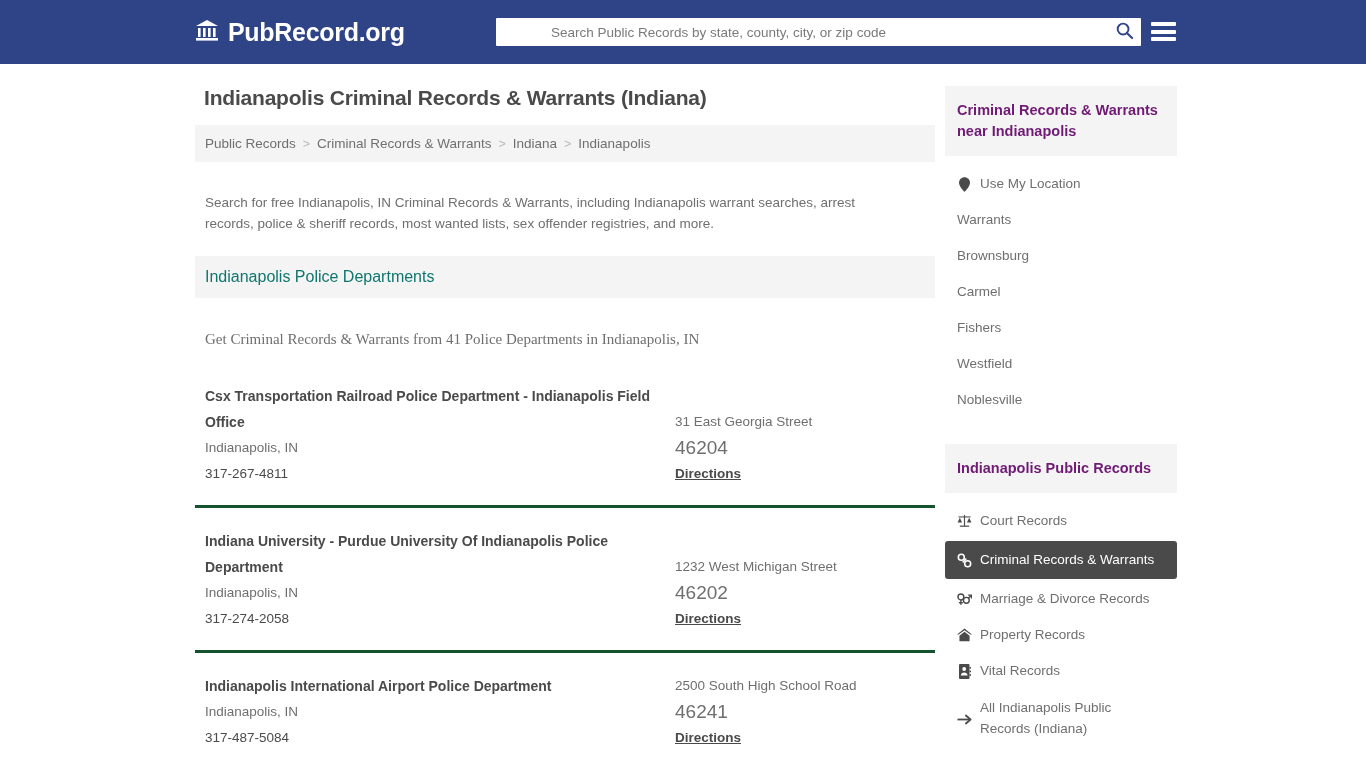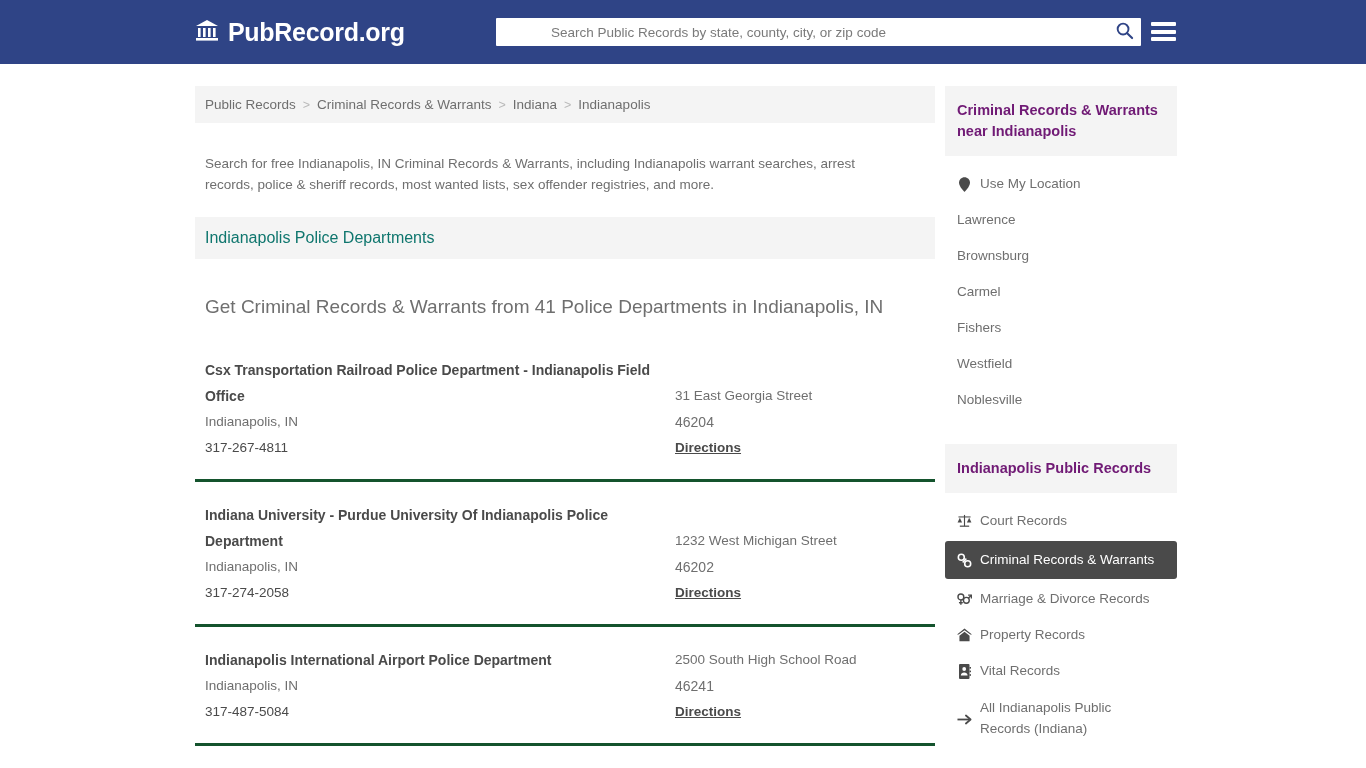--- a/index.html
+++ b/index.html
@@ -135,23 +135,24 @@
   .section-head {
     background: #f4f4f4;
     margin-top: 22px;
     padding: 12px 10px;
     font-size: 16px;
     font-weight: normal;
     color: #0f766e;
   }
 
   .section-sub {
-    font-size: 19px;
+    font-size: 15px;
     color: #6f6f6f;
     padding: 18px 10px 0 10px;
+    font-family: Liberation Serif, serif;
   }
 
   
   .listing {
     display: flex;
     padding: 20px 10px 18px 10px;
     border-bottom: 3px solid #14532d;
   }
   .listing-left { width: 470px; flex: 0 0 470px; }
   .listing-right { flex: 1; padding-top: 26px; }
@@ -172,21 +173,21 @@
     font-size: 13.5px;
     color: #4a4a4a;
     line-height: 26px;
   }
   .listing-address {
     font-size: 13.5px;
     color: #6f6f6f;
     line-height: 26px;
   }
   .listing-zip {
-    font-size: 14px;
+    font-size: 19px;
     color: #6f6f6f;
     line-height: 26px;
   }
   .directions-link {
     font-size: 13.5px;
     color: #4a4a4a;
     line-height: 26px;
     text-decoration: underline;
     display: inline-block;
     font-weight: bold;
@@ -269,20 +270,21 @@
     <span></span>
     <span></span>
   </div>
 </div>
 
 <div class="page">
   <div class="wrap">
 
     <div class="main-col">
 
+      <h1 class="page-title">Indianapolis Criminal Records &amp; Warrants (Indiana)</h1>
 
       <nav class="breadcrumb">
         <a href="#">Public Records</a>
         <span class="crumb-sep">&gt;</span>
         <a href="#">Criminal Records &amp; Warrants</a>
         <span class="crumb-sep">&gt;</span>
         <a href="#">Indiana</a>
         <span class="crumb-sep">&gt;</span>
         <a href="#">Indianapolis</a>
       </nav>
@@ -346,21 +348,21 @@
       <ul class="side-list">
         <li class="side-item first">
           <span class="ico">
             <svg width="11" height="15" viewBox="0 0 12 16" aria-hidden="true">
               <path d="M6 0C2.7 0 0 2.7 0 6c0 4.3 6 10 6 10s6-5.7 6-10c0-3.3-2.7-6-6-6z" fill="#4a4a4a"></path>
             </svg>
           </span>
           <span class="side-label">Use My Location</span>
         </li>
         <li class="side-item">
-          <span class="side-label">Lawrence</span>
+          <span class="side-label">Warrants</span>
         </li>
         <li class="side-item">
           <span class="side-label">Brownsburg</span>
         </li>
         <li class="side-item">
           <span class="side-label">Carmel</span>
         </li>
         <li class="side-item">
           <span class="side-label">Fishers</span>
         </li>

